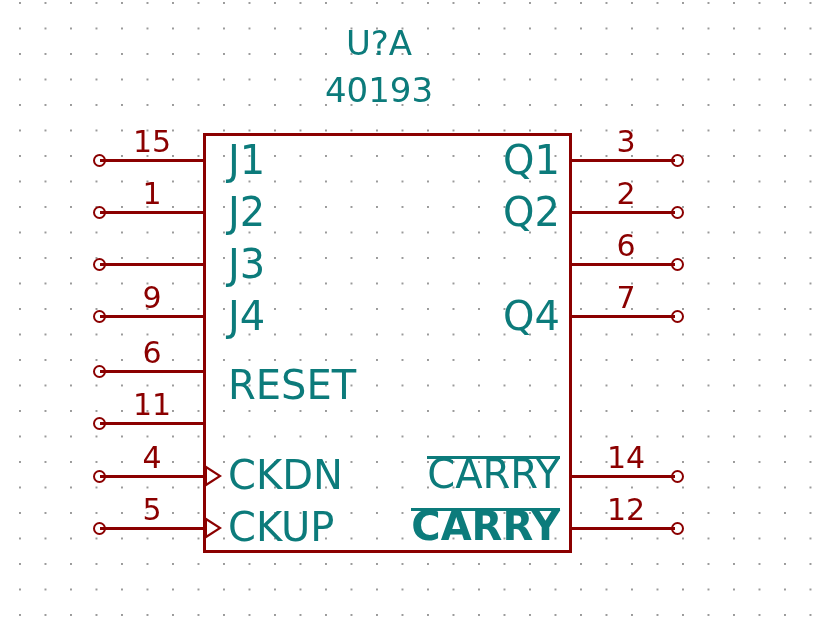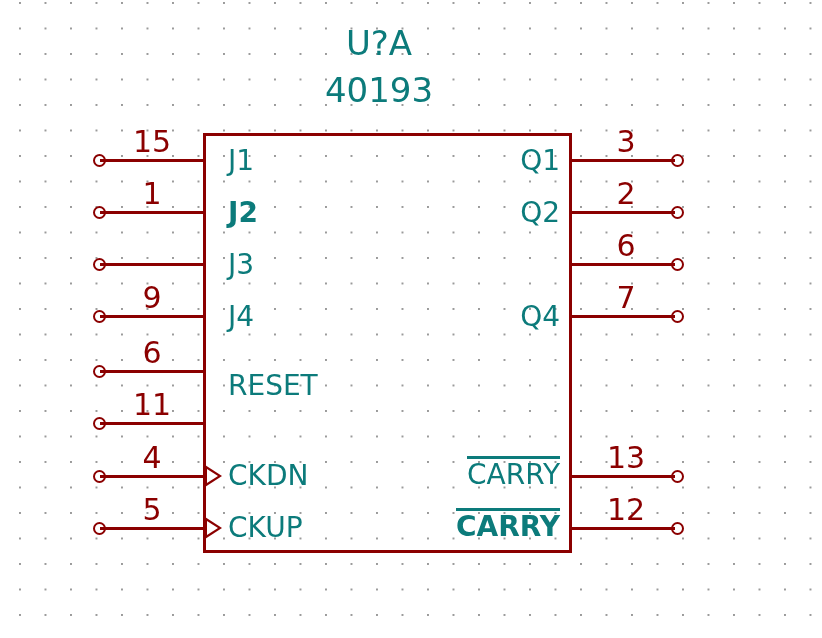--- a/index.html
+++ b/index.html
@@ -63,21 +63,21 @@
     font-family: "DejaVu Sans", sans-serif;
     white-space: nowrap;
   }
   .pin-num.left  { text-align: center; }
   .pin-num.right { text-align: center; }
 
   
   .pin-label {
     position: absolute;
     color: #0c7b7b;
-    font-size: 28px;
+    font-size: 40px;
     line-height: 31px;
     font-family: "DejaVu Sans", sans-serif;
     white-space: nowrap;
   }
   .pin-label.lbl-left  { text-align: left; }
   .pin-label.lbl-right { text-align: right; }
 
   .ovr {
     position: relative;
     display: inline-block;
@@ -147,21 +147,21 @@
   <div class="sym-title" id="title-val">40193</div>
 
   <div class="pin-dot" style="left:93px;  top:154px;"></div>
   <div class="pin-wire" style="left:100px; top:159px; width:105px;"></div>
   <div class="pin-num left" style="left:106px; top:127px; width:92px;">15</div>
   <div class="pin-label lbl-left" style="left:228px; top:145px;">J1</div>
 
   <div class="pin-dot" style="left:93px;  top:206px;"></div>
   <div class="pin-wire" style="left:100px; top:211px; width:105px;"></div>
   <div class="pin-num left" style="left:106px; top:179px; width:92px;">1</div>
-  <div class="pin-label lbl-left" style="left:228px; top:197px;font-weight:bold;">J2</div>
+  <div class="pin-label lbl-left" style="left:228px; top:197px;">J2</div>
 
   <div class="pin-dot" style="left:93px;  top:258px;"></div>
   <div class="pin-wire" style="left:100px; top:263px; width:105px;"></div>
   <div class="pin-label lbl-left" style="left:228px; top:249px;">J3</div>
 
   <div class="pin-dot" style="left:93px;  top:310px;"></div>
   <div class="pin-wire" style="left:100px; top:315px; width:105px;"></div>
   <div class="pin-num left" style="left:106px; top:283px; width:92px;">9</div>
   <div class="pin-label lbl-left" style="left:228px; top:301px;">J4</div>
 
@@ -200,21 +200,21 @@
   <div class="pin-dot" style="left:671px; top:258px;"></div>
   <div class="pin-num right" style="left:580px; top:231px; width:92px;">6</div>
 
   <div class="pin-wire" style="left:570px; top:315px; width:105px;"></div>
   <div class="pin-dot" style="left:671px; top:310px;"></div>
   <div class="pin-num right" style="left:580px; top:283px; width:92px;">7</div>
   <div class="pin-label lbl-right" style="left:380px; top:301px; width:180px;">Q4</div>
 
   <div class="pin-wire" style="left:570px; top:475px; width:105px;"></div>
   <div class="pin-dot" style="left:671px; top:470px;"></div>
-  <div class="pin-num right" style="left:580px; top:443px; width:92px;">13</div>
+  <div class="pin-num right" style="left:580px; top:443px; width:92px;">14</div>
   <div class="pin-label lbl-right" style="left:330px; top:456px; width:230px;"><span class="ovr">CARRY</span></div>
 
   <div class="pin-wire" style="left:570px; top:527px; width:105px;"></div>
   <div class="pin-dot" style="left:671px; top:522px;"></div>
   <div class="pin-num right" style="left:580px; top:495px; width:92px;">12</div>
   <div class="pin-label lbl-right" style="left:330px; top:508px; width:230px;font-weight:bold;"><span class="ovr">CARRY</span></div>
 
 </div>
 
 </body></html>

